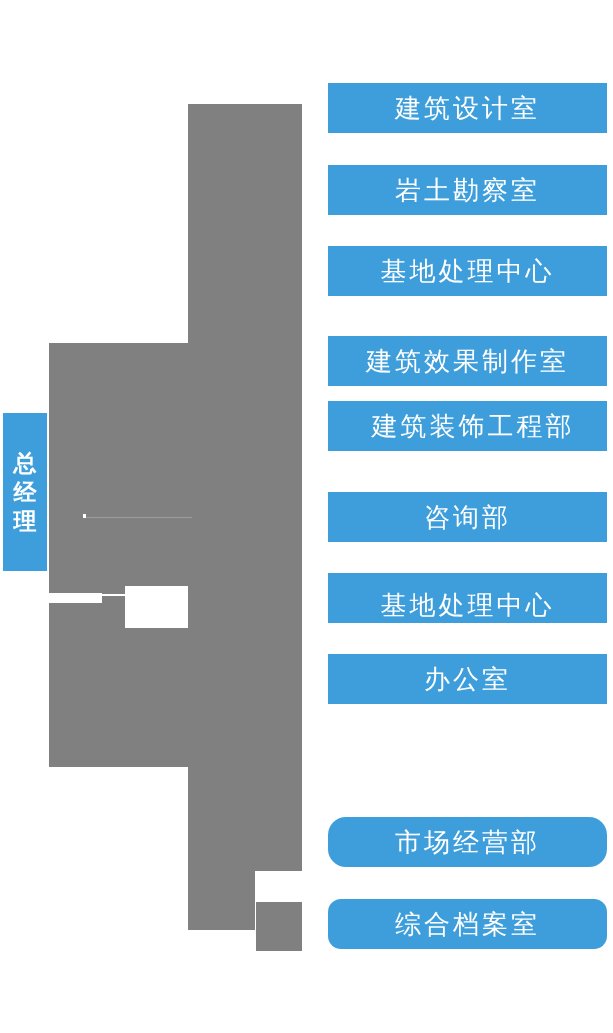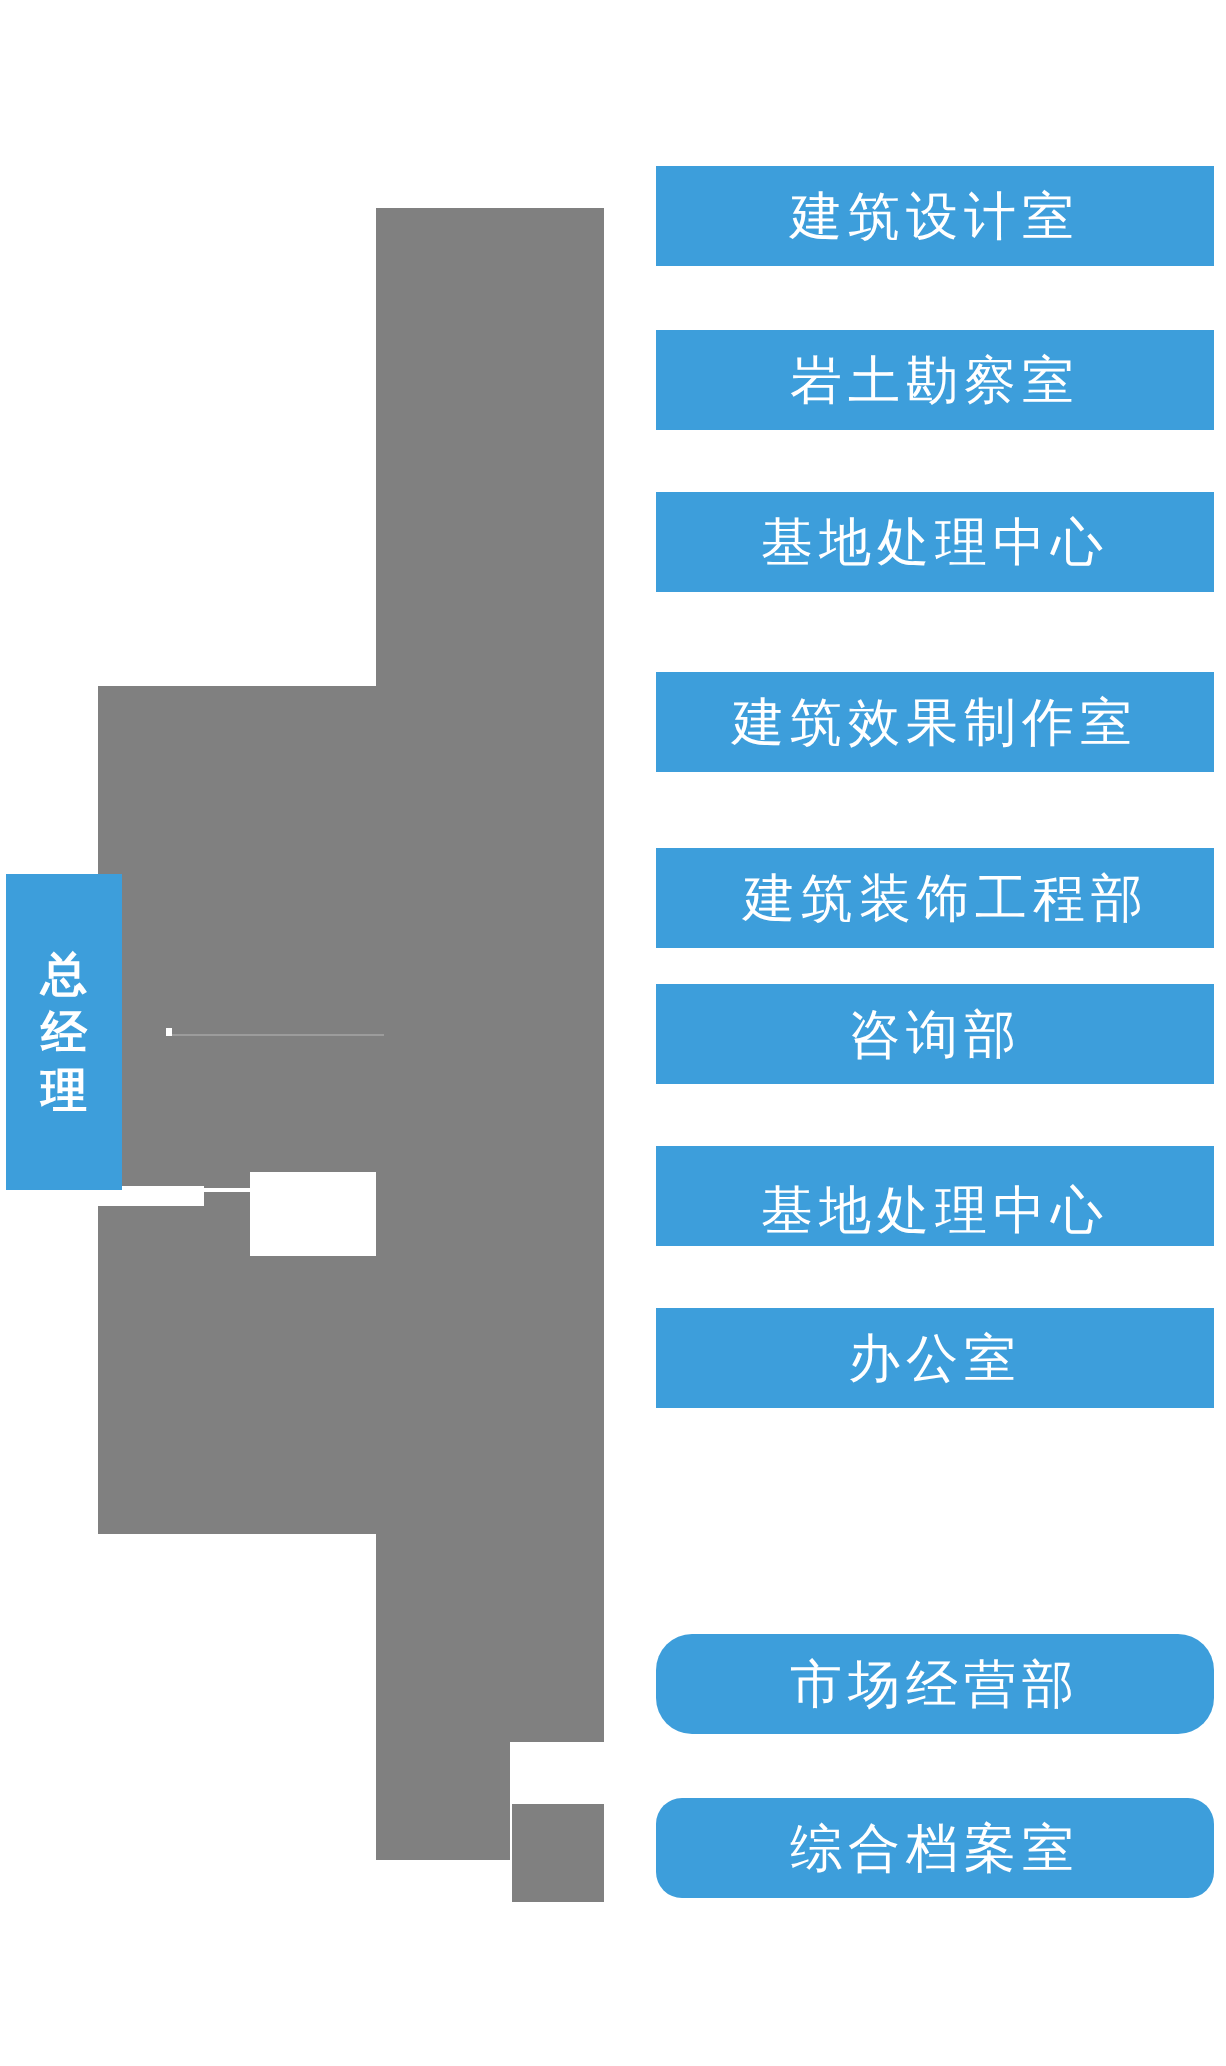--- a/index.html
+++ b/index.html
@@ -21,22 +21,22 @@
   }
 
   
   .shape { position: absolute; background: var(--gray); }
   .cutout { position: absolute; background: var(--page-bg); }
   .faint-line { position: absolute; background: rgba(255,255,255,0.22); }
 
   
   .manager-box {
     position: absolute;
-    left: 3px; top: 437px;
-    width: 58px; height: 158px;
+    left: 3px; top: 413px;
+    width: 44px; height: 158px;
     background: var(--accent);
     color: var(--text-on-accent);
     display: flex; align-items: center; justify-content: center;
   }
   .manager-box .vtext {
     display: block;
     width: 26px;
     font-size: 23px;
     font-weight: bold;
     line-height: 29px;
@@ -87,21 +87,21 @@
   </div>
     <div class="dept-box" style="top: 165px;">
     <span class="dept-label">岩土勘察室</span>
   </div>
     <div class="dept-box" style="top: 246px;">
     <span class="dept-label">基地处理中心</span>
   </div>
     <div class="dept-box" style="top: 336px;">
     <span class="dept-label">建筑效果制作室</span>
   </div>
-    <div class="dept-box" style="top: 424px; padding-left: 11px;">
+    <div class="dept-box" style="top: 401px; padding-left: 11px;">
     <span class="dept-label">建筑装饰工程部</span>
   </div>
     <div class="dept-box" style="top: 492px;">
     <span class="dept-label">咨询部</span>
   </div>
     <div class="dept-box" style="top: 573px; align-items: flex-end;">
     <span class="dept-label">基地处理中心</span>
   </div>
     <div class="dept-box" style="top: 654px;">
     <span class="dept-label">办公室</span>

